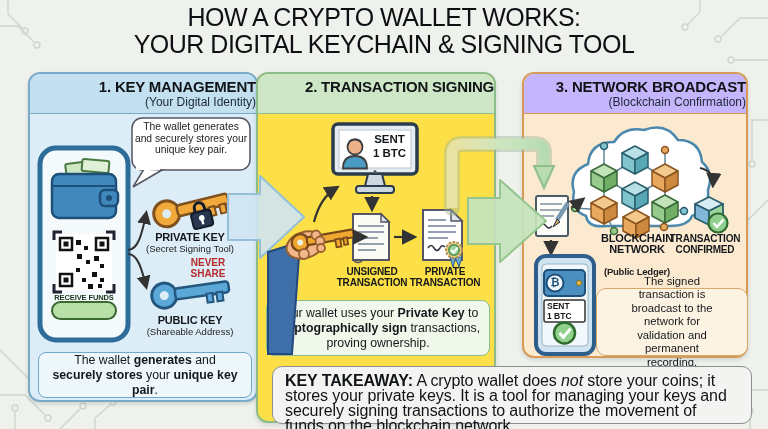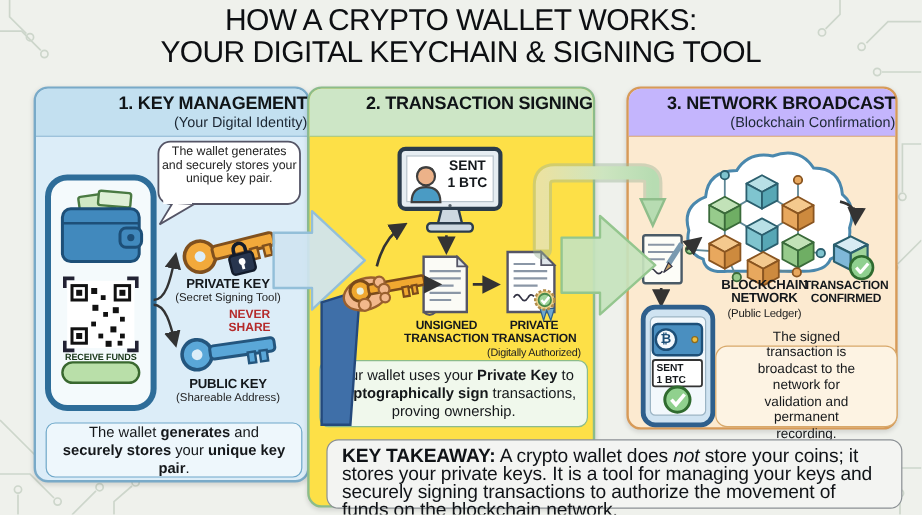--- a/index.html
+++ b/index.html
@@ -26,21 +26,21 @@
   .kl-main{font-size:11px;font-weight:bold;letter-spacing:-0.2px;}
   .kl-sub{font-size:9.5px;margin-top:1px;color:#222;}
   .kl-warn{font-size:10px;font-weight:bold;color:#b52a2a;margin-top:2px;padding-left:36px;}
   .footer-box{position:absolute;border-radius:8px;display:flex;align-items:center;justify-content:center;
               text-align:center;box-sizing:border-box;font-size:12.3px;line-height:15px;color:#15181b;}
   .f1{left:8px;top:278px;width:214px;height:46px;background:#eef7fc;border:1.5px solid #6fa8c9;padding:3px 10px;}
   .f2{left:8px;top:226px;width:224px;height:56px;background:#f0f8ec;border:1.5px solid #8cbc8a;padding:3px 8px;}
   .f3{left:72px;top:214px;width:152px;height:68px;background:#fdf3e3;border:1.5px solid #d8a86a;border-radius:10px;
       font-size:11.3px;line-height:13.5px;padding:4px 22px;}
   .doclabel{font-size:10px;font-weight:bold;text-align:center;line-height:11px;letter-spacing:-0.2px;color:#14181c;}
-  .doclabel .sub{font-size:9px;font-weight:normal;margin-top:1px;color:#222;}
+  .doclabel .sub{font-size:9px;font-weight:bold;margin-top:11px;color:#222;}
   .sendtxt{font-size:11.5px;font-weight:bold;line-height:13.5px;text-align:center;color:#14181c;}
   .btn-text{font-size:7.5px;font-weight:bold;text-align:center;color:#173617;letter-spacing:-0.1px;}
   .senttxt{font-size:8.5px;font-weight:bold;line-height:9.5px;color:#14181c;padding-left:2px;}
   .btcsym{font-size:11px;font-weight:bold;text-align:center;color:#1d4f78;font-family:"DejaVu Sans", sans-serif;}
   .takeaway{position:absolute;left:272px;top:366px;width:480px;height:58px;background:#f3f4f2;
             border:1.5px solid #8a8f94;border-radius:10px;box-sizing:border-box;padding:6px 12px;
             font-size:16px;line-height:15px;color:#101317;z-index:1;letter-spacing:-0.1px;}
   .overlay{position:absolute;left:0;top:0;z-index:2;pointer-events:none;}
   .bg{position:absolute;left:0;top:0;z-index:0;}
 </style>

